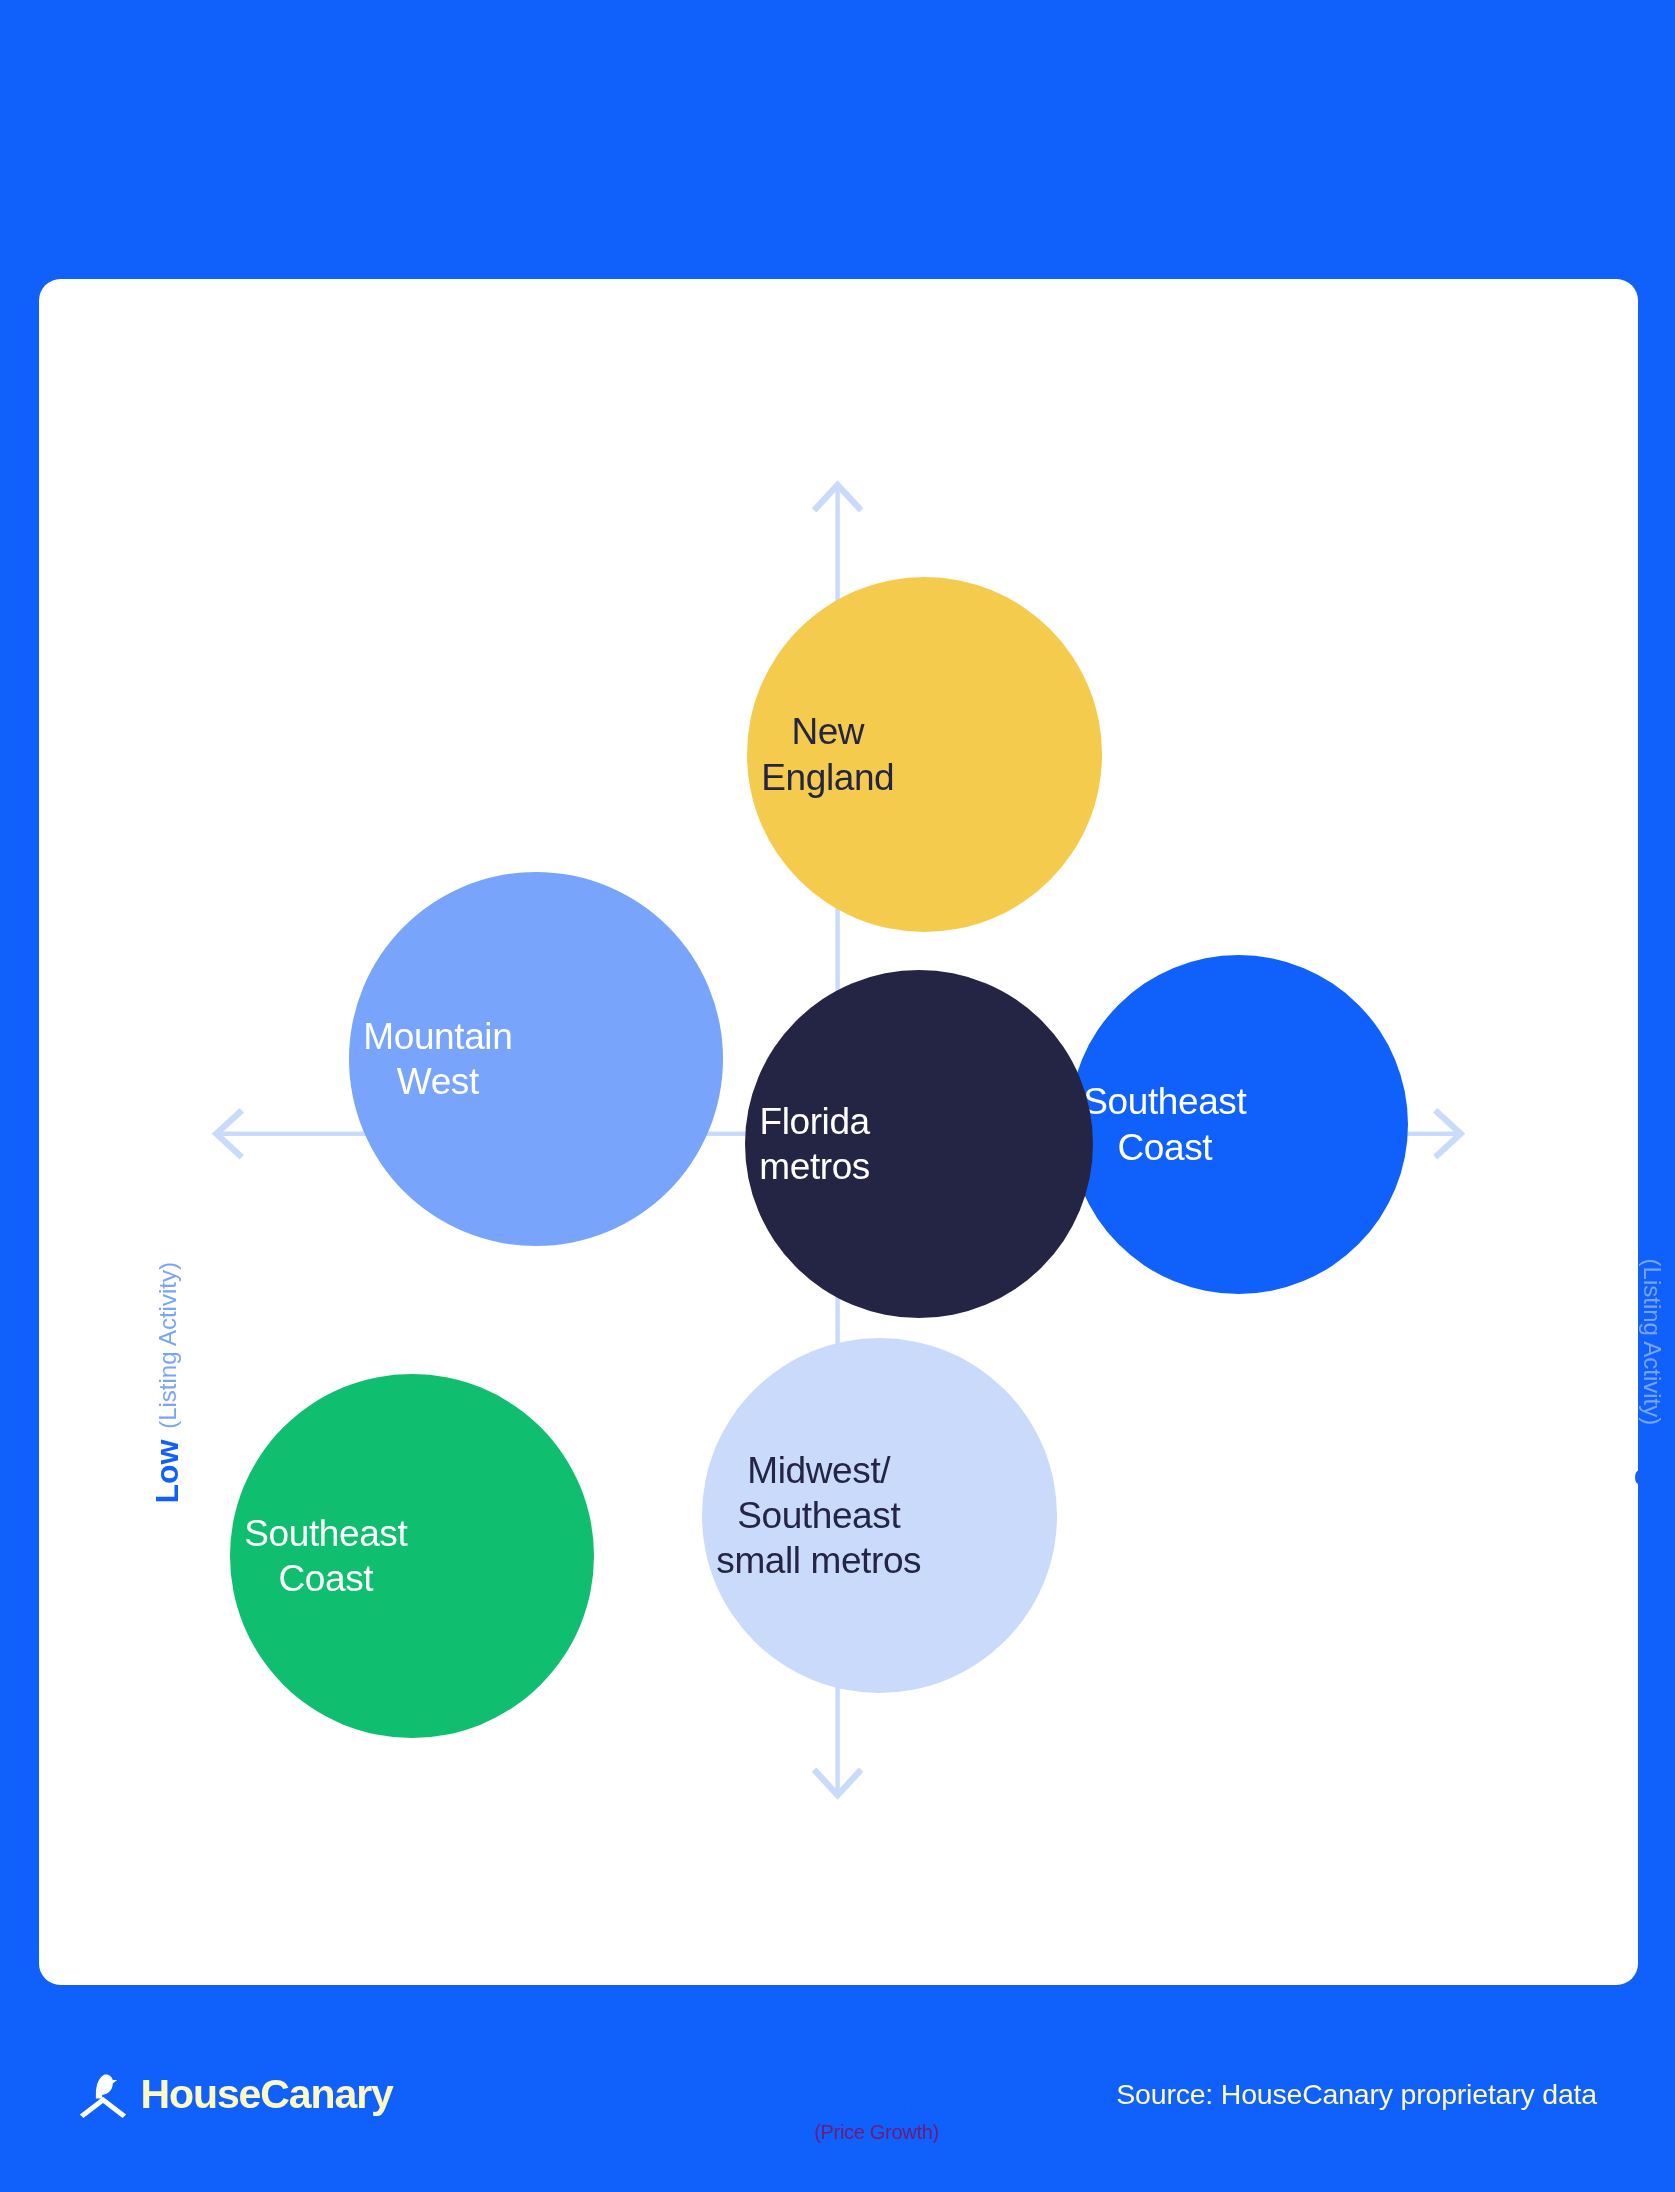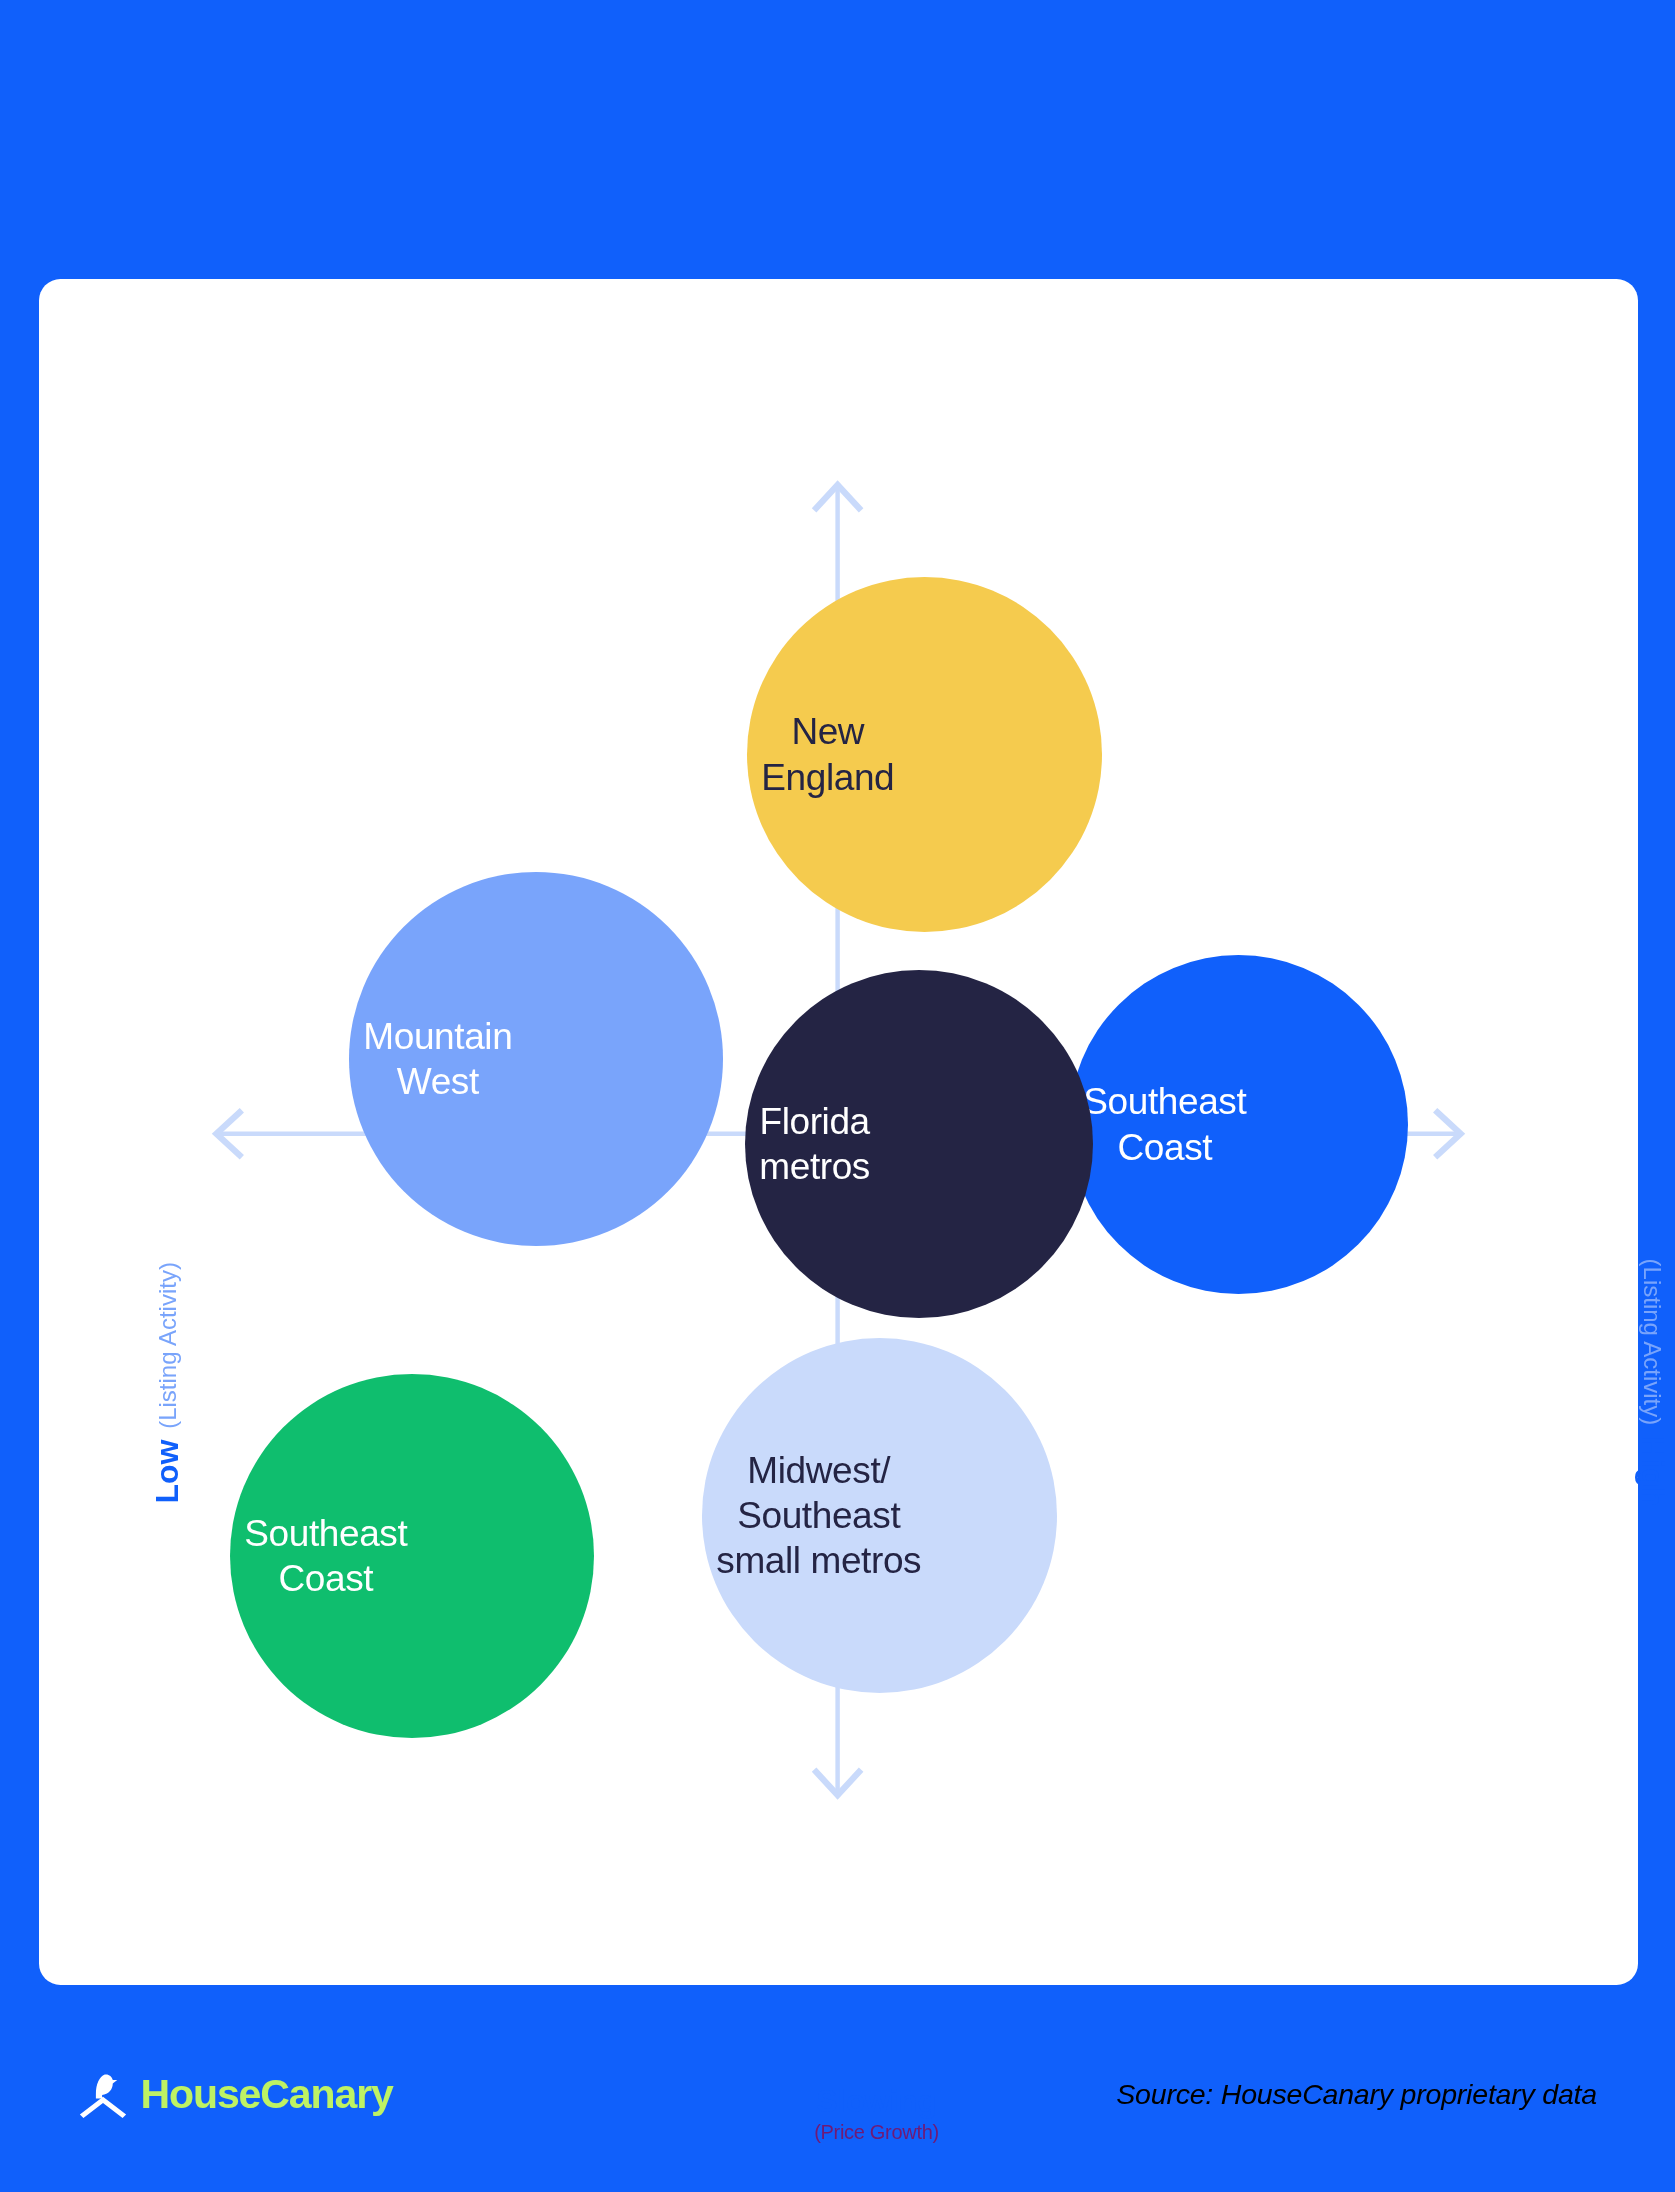--- a/index.html
+++ b/index.html
@@ -202,31 +202,30 @@
     justify-content: space-between;
     padding: 0 78px;
     box-sizing: border-box;
   }
   .brand {
     display: flex;
     align-items: center;
     gap: 12.5px;
   }
   .brand-wordmark {
-    color: #bef264;
+    color: #fef9c3;
     font-size: 41px;
     font-weight: 700;
     letter-spacing: -1.1px;
   }
   .source-note {
-    color: #000000;
+    color: #fef9c3;
     font-size: 28.5px;
     font-weight: 400;
     letter-spacing: -0.2px;
-    font-style: italic;
   }
 </style>
 </head>
 <body>
 
 <div id="poster">
 
 
   <div class="chart-card">
 

